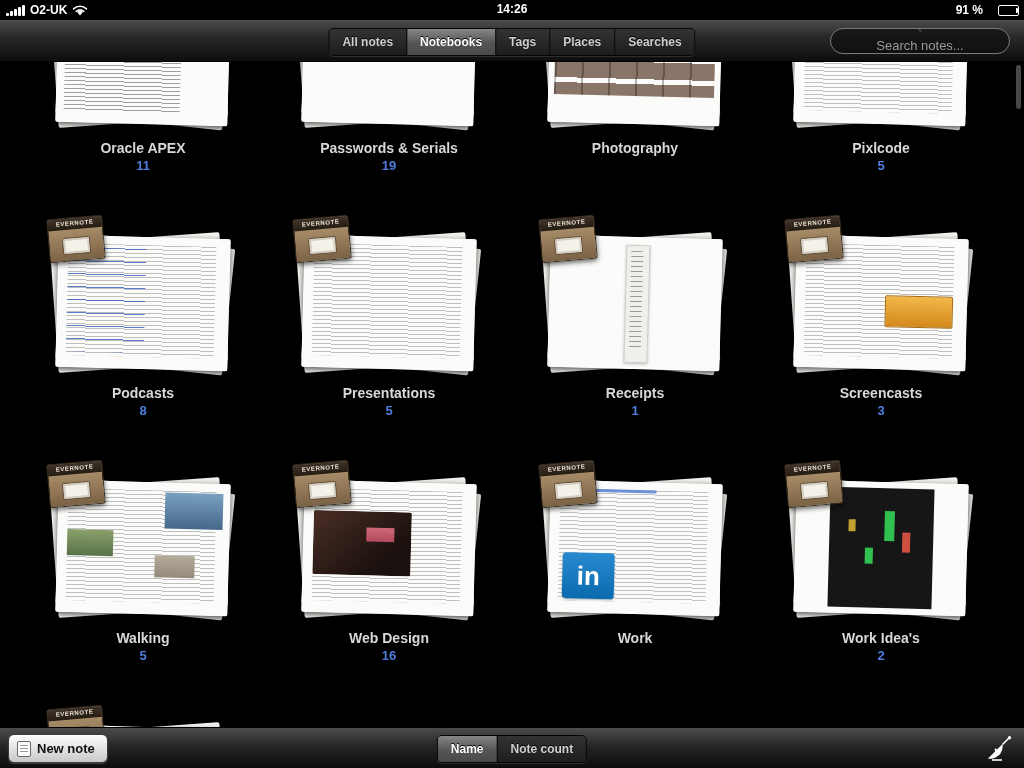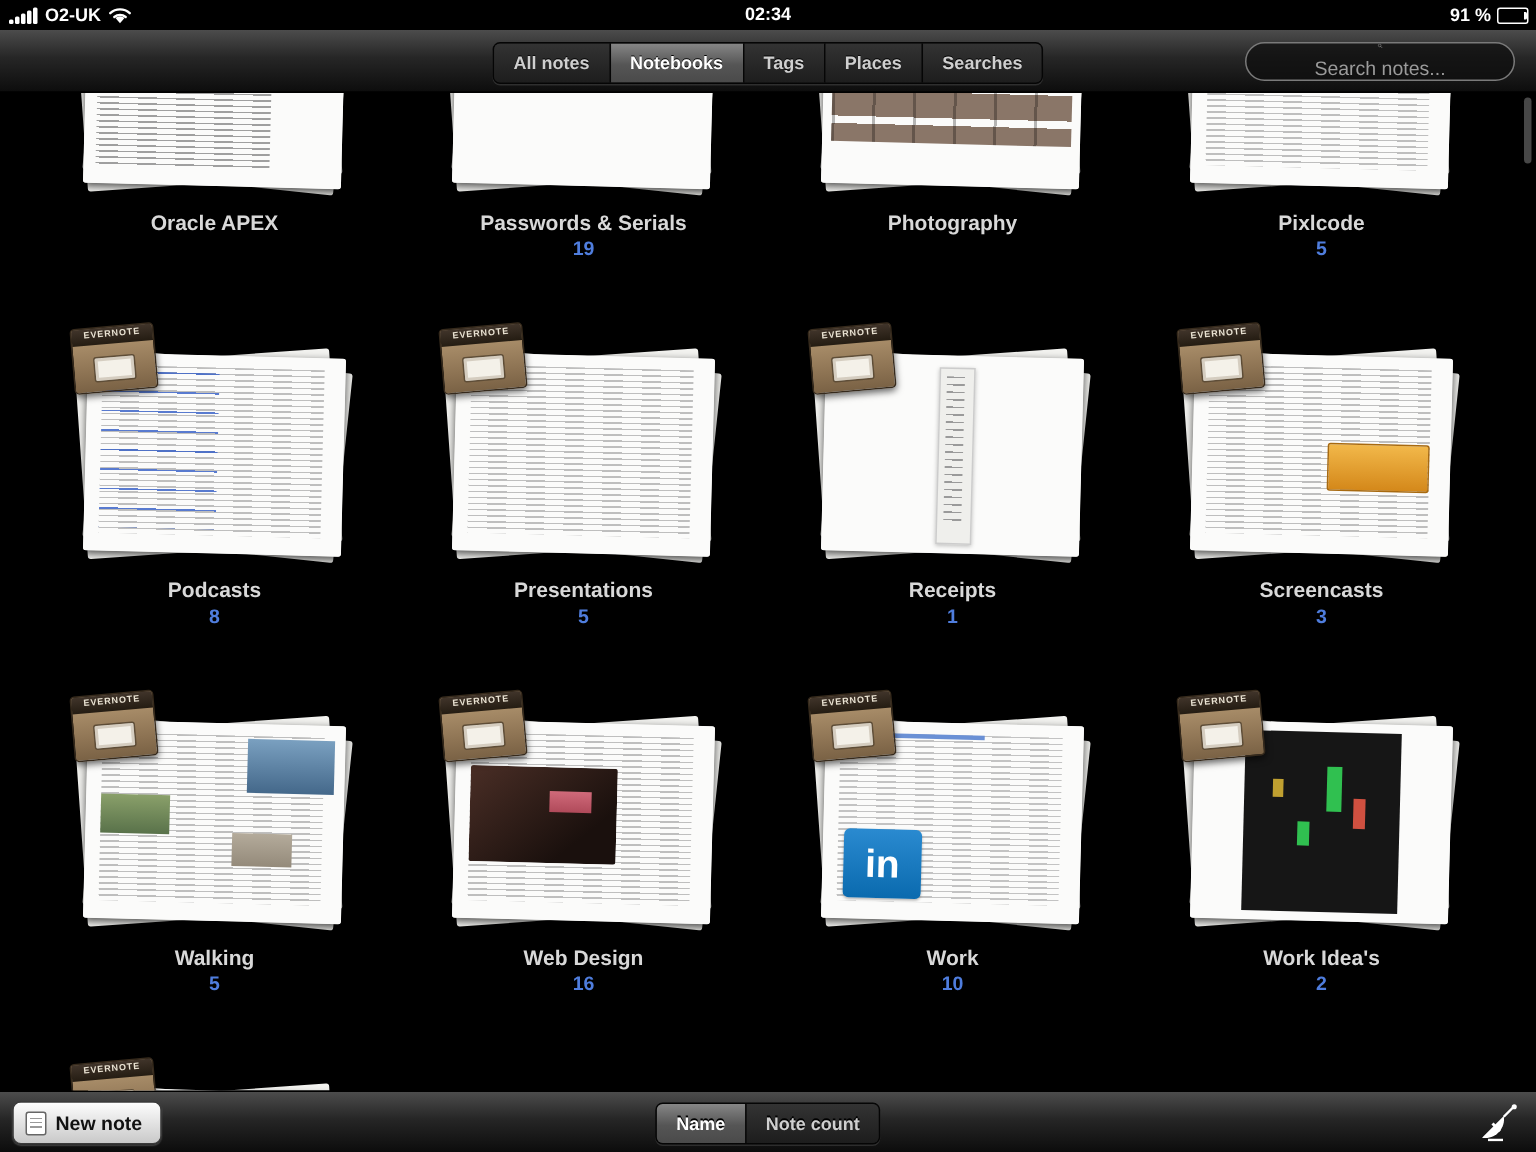--- a/index.html
+++ b/index.html
@@ -5,21 +5,21 @@
   * { margin:0; padding:0; box-sizing:border-box; }
   html,body { background:#000; }
   body { font-family:"Liberation Sans", sans-serif; }
   .screen { position:relative; width:1024px; height:768px; background:#000; overflow:hidden; }
 
   
   .status-bar { position:absolute; top:0; left:0; right:0; height:17px; background:#000;
     color:#fff; font-size:12px; font-weight:bold; display:flex; align-items:center; }
   .sb-left { position:absolute; left:6px; top:0; height:20px; display:flex; align-items:center; gap:5px; }
   .sb-center { position:absolute; left:0; right:0; text-align:center; }
-  .sb-right { position:absolute; right:6px; top:0; height:20px; display:flex; align-items:center; gap:4px;justify-content:space-between; }
+  .sb-right { position:absolute; right:6px; top:0; height:20px; display:flex; align-items:center; gap:15px;justify-content:space-between; }
   .signal { display:flex; align-items:flex-end; gap:1px; height:11px; }
   .signal i { display:block; width:3px; background:#fff; border-radius:1px; }
   .battery-body { width:21px; height:11px; border:1px solid #fff; border-radius:2px; position:relative; padding:1px; }
   .battery-fill { height:100%; width:88%; background:#fff; border-radius:1px; }
   .battery-nub { width:2px; height:5px; background:#fff; border-radius:0 1px 1px 0; margin-left:-3px; }
 
   
   .toolbar { position:absolute; top:20px; left:0; right:0; height:42px;
     background:linear-gradient(#4c4c4c, #262626 45%, #0d0d0d); border-bottom:1px solid #000; }
   .segmented { display:flex; border:1px solid #050505; border-radius:5px; overflow:hidden;
@@ -132,21 +132,21 @@
           <i style="height:9px"></i>
           <i style="height:11px"></i>
       </span>
       <span>O2-UK</span>
       <svg width="16" height="12" viewBox="0 0 16 12">
         <path d="M8 11.5 11 8a4.6 4.6 0 0 0-6 0z" fill="#fff"></path>
         <path d="M1.5 4.8a9.6 9.6 0 0 1 13 0" stroke="#fff" stroke-width="1.6" fill="none" stroke-linecap="round"></path>
         <path d="M4.2 7.3a6.2 6.2 0 0 1 7.6 0" stroke="#fff" stroke-width="1.6" fill="none" stroke-linecap="round"></path>
       </svg>
     </div>
-    <div class="sb-center">02:34</div>
+    <div class="sb-center">14:26</div>
     <div class="sb-right">
       <span>91 %</span>
       <span style="display:flex;align-items:center">
         <span class="battery-body"><span class="battery-fill"></span></span>
           <span class="battery-nub"></span>
       </span>
     </div>
   </div>
 
   <div class="toolbar">
@@ -172,20 +172,21 @@
     <div class="grid">
         <div class="nb-cell">
           <div class="stack">
             <div class="page p2"></div>
             <div class="page p1"></div>
             <div class="page front">
               <div class="thumb t-code"></div>
             </div>
           </div>
           <div class="nb-name">Oracle APEX</div>
+          <div class="nb-count">11</div>
         </div>
         <div class="nb-cell">
           <div class="stack">
             <div class="page p2"></div>
             <div class="page p1"></div>
             <div class="page front">
               <div class="thumb t-blank"></div>
             </div>
           </div>
           <div class="nb-name">Passwords &amp; Serials</div>
@@ -308,21 +309,20 @@
             <div class="page p1"></div>
             <div class="page front">
               <div class="thumb t-linkedin"></div>
             </div>
             <div class="clip">
               <div class="clip-top">EVERNOTE</div>
               <div class="clip-tag"></div>
             </div>
           </div>
           <div class="nb-name">Work</div>
-          <div class="nb-count">10</div>
         </div>
         <div class="nb-cell">
           <div class="stack">
             <div class="page p2"></div>
             <div class="page p1"></div>
             <div class="page front">
               <div class="thumb t-darkchart"></div>
             </div>
             <div class="clip">
               <div class="clip-top">EVERNOTE</div>

